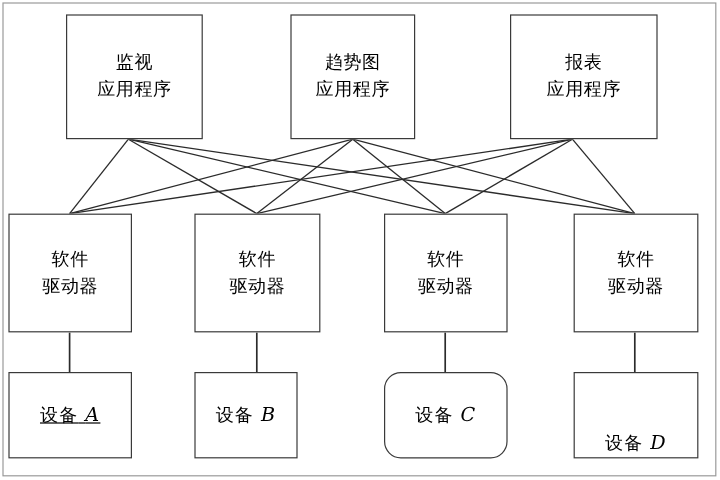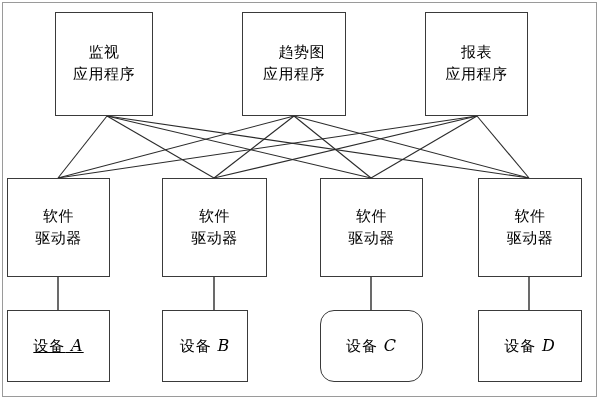--- a/index.html
+++ b/index.html
@@ -88,27 +88,27 @@
       </g>
     <g id="edges-driver-device">
         <line x1="58" y1="277" x2="58" y2="310" stroke="#2b2b2b" stroke-width="1.4" shape-rendering="geometricPrecision"></line>
         <line x1="214" y1="277" x2="214" y2="310" stroke="#2b2b2b" stroke-width="1.4" shape-rendering="geometricPrecision"></line>
         <line x1="371" y1="277" x2="371" y2="310" stroke="#2b2b2b" stroke-width="1.4" shape-rendering="geometricPrecision"></line>
         <line x1="529" y1="277" x2="529" y2="310" stroke="#2b2b2b" stroke-width="1.4" shape-rendering="geometricPrecision"></line>
       </g>
   </svg>
 
   <div id="nodes-layer">
-      <div class="node-box" style="left: 55px; top: 12px; width: 98px; height: 104px; border-color: rgb(58, 58, 58);">
+      <div class="node-box" style="left: 55px; top: 12px; width: 114px; height: 104px; border-color: rgb(58, 58, 58);">
         <div class="node-label"><div>监视</div><div>应用程序</div></div>
       </div>
-      <div class="node-box" style="left: 242px; top: 12px; width: 104px; height: 104px; border-color: rgb(58, 58, 58); text-align: right;">
+      <div class="node-box" style="left: 242px; top: 12px; width: 104px; height: 104px; border-color: rgb(58, 58, 58);">
         <div class="node-label"><div>趋势图</div><div>应用程序</div></div>
       </div>
-      <div class="node-box" style="left: 425px; top: 12px; width: 103px; height: 104px; border-color: rgb(58, 58, 58);">
+      <div class="node-box" style="left: 425px; top: 12px; width: 123px; height: 104px; border-color: rgb(58, 58, 58);">
         <div class="node-label"><div>报表</div><div>应用程序</div></div>
       </div>
       <div class="node-box" style="left: 7px; top: 178px; width: 103px; height: 99px; border-color: rgb(58, 58, 58);">
         <div class="node-label"><div>软件</div><div>驱动器</div></div>
       </div>
       <div class="node-box" style="left: 162px; top: 178px; width: 105px; height: 99px; border-color: rgb(58, 58, 58);">
         <div class="node-label"><div>软件</div><div>驱动器</div></div>
       </div>
       <div class="node-box" style="left: 320px; top: 178px; width: 103px; height: 99px; border-color: rgb(58, 58, 58);">
         <div class="node-label"><div>软件</div><div>驱动器</div></div>
@@ -118,18 +118,18 @@
       </div>
       <div class="node-box" style="left: 7px; top: 310px; width: 103px; height: 72px; border-color: rgb(58, 58, 58); text-decoration: underline;">
         <div class="node-label device"><span>设备</span> <span class="device-letter">A</span></div>
       </div>
       <div class="node-box" style="left: 162px; top: 310px; width: 86px; height: 72px; border-color: rgb(58, 58, 58);">
         <div class="node-label device"><span>设备</span> <span class="device-letter">B</span></div>
       </div>
       <div class="node-box" style="left: 320px; top: 310px; width: 103px; height: 72px; border-color: rgb(58, 58, 58); border-radius: 14px;">
         <div class="node-label device"><span>设备</span> <span class="device-letter">C</span></div>
       </div>
-      <div class="node-box" style="left: 478px; top: 310px; width: 104px; height: 72px; border-color: rgb(58, 58, 58);">
+      <div class="node-box" style="left: 478px; top: 310px; width: 104px; height: 72px; border-color: rgb(58, 58, 58); align-items: flex-end;">
         <div class="node-label device"><span>设备</span> <span class="device-letter">D</span></div>
       </div>
     </div>
 
 </div>
 
 </body></html>

